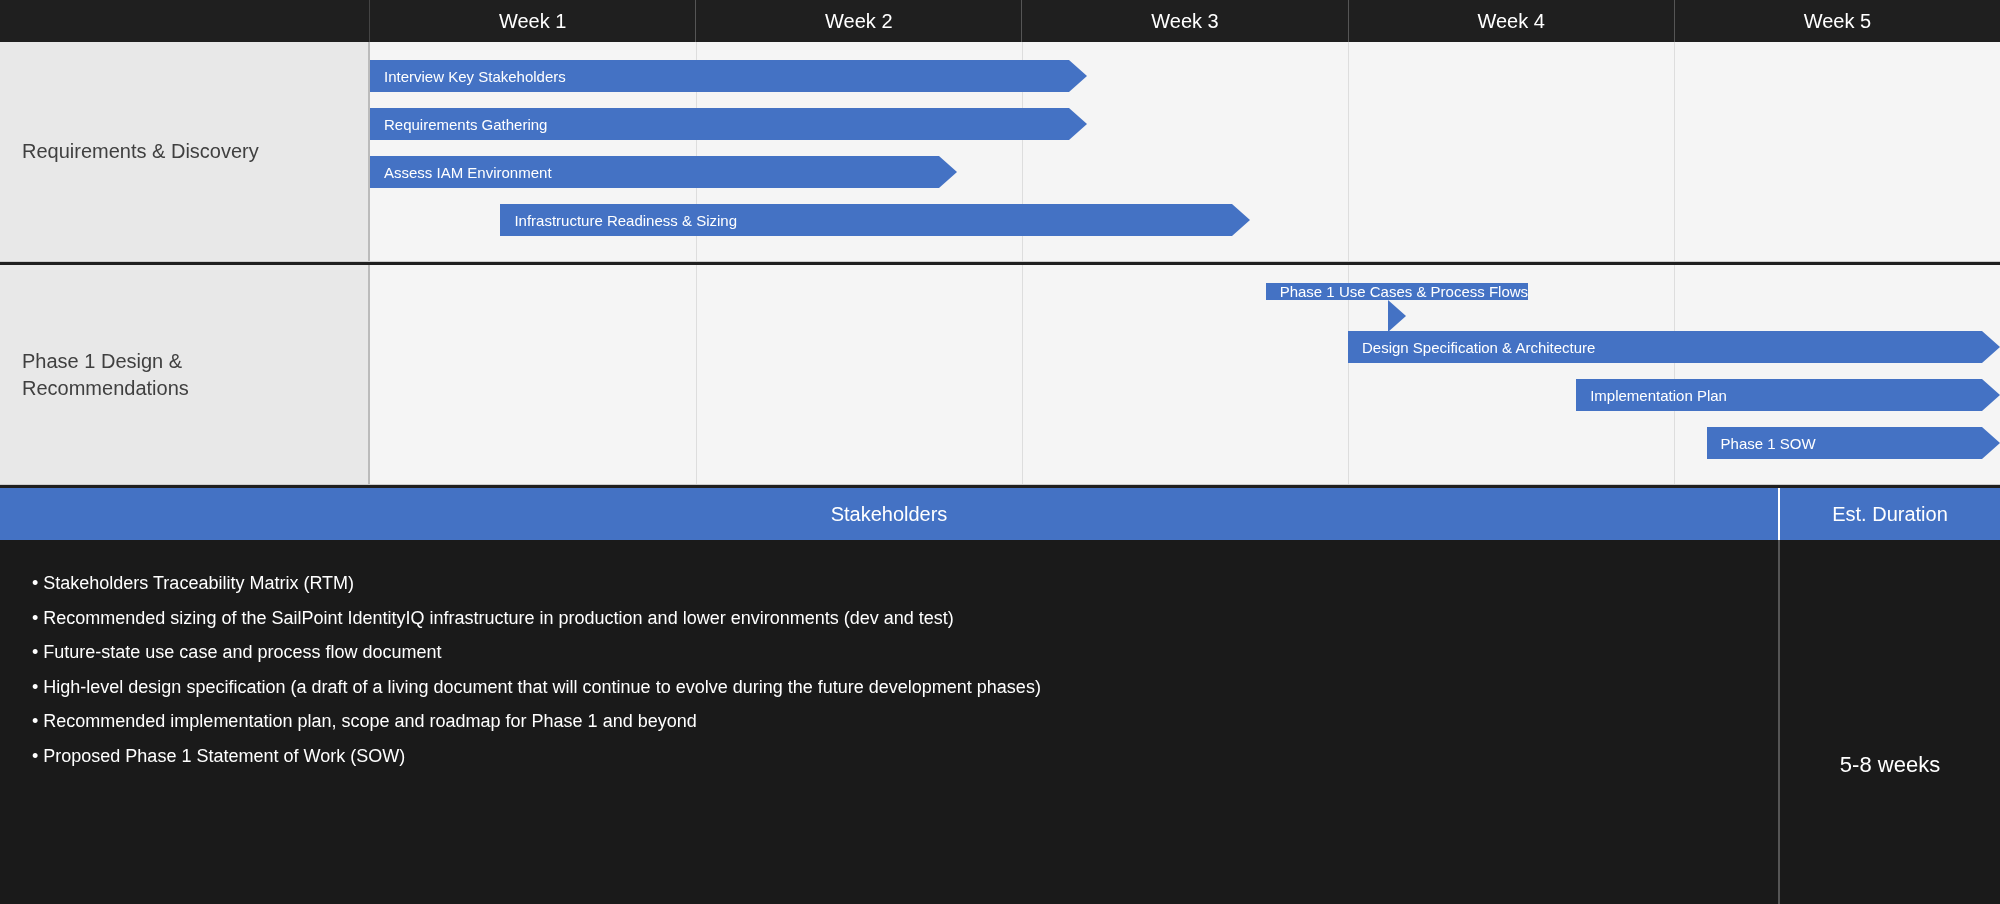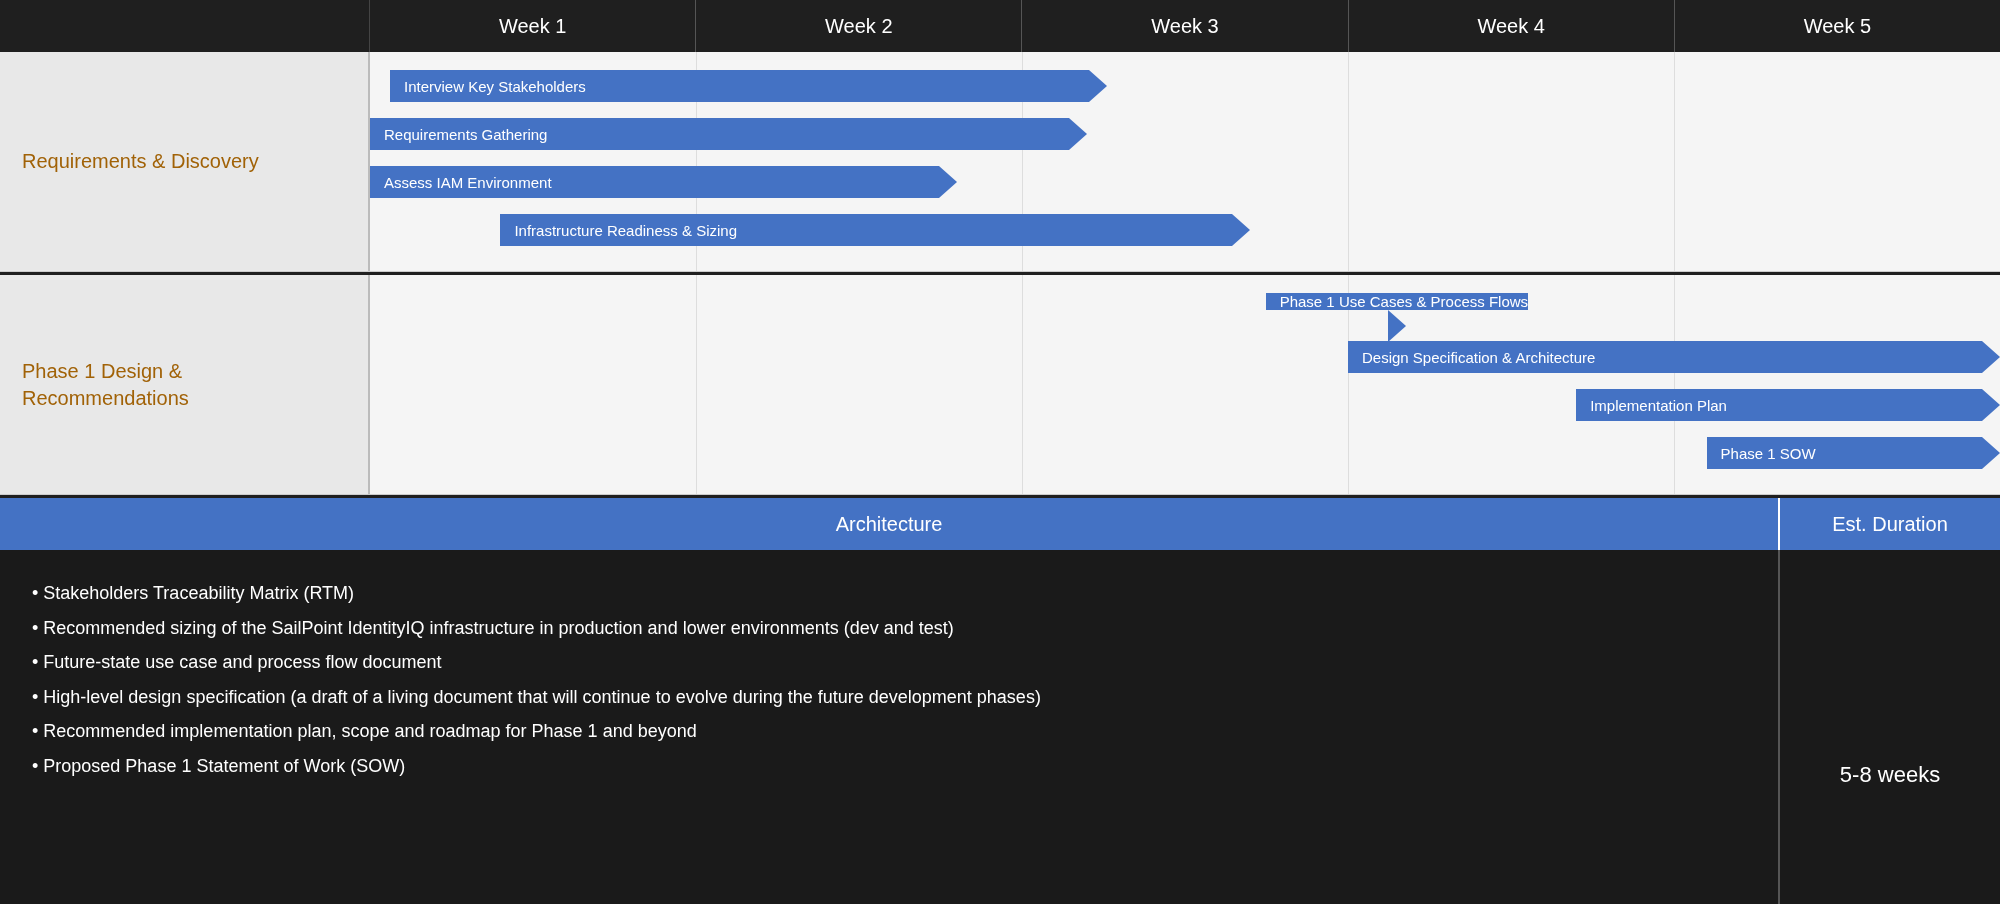--- a/index.html
+++ b/index.html
@@ -11,21 +11,21 @@
     }
 
     .gantt-container {
       width: 2000px;
       background: #fff;
     }
 
     
     .gantt-header {
       display: flex;
-      height: 52px;
+      height: 42px;
       background: #1f1f1f;
     }
     .gantt-header .row-label-cell {
       width: 370px;
       min-width: 370px;
       background: #1f1f1f;
       border-right: 1px solid #444;
     }
     .gantt-header .weeks-area {
       flex: 1;
@@ -50,21 +50,21 @@
     }
     .section-label {
       width: 370px;
       min-width: 370px;
       background: #e8e8e8;
       display: flex;
       align-items: center;
       padding: 18px 22px;
       font-size: 20px;
       font-weight: 500;
-      color: #a16207;
+      color: #404040;
       border-right: 2px solid #bbb;
       line-height: 1.35;
     }
     .section-bars {
       flex: 1;
       position: relative;
       background: #f5f5f5;
       padding: 8px 0;
     }
 
@@ -203,21 +203,21 @@
   <div class="gantt-section" style="min-height: 220px;">
     <div class="section-label">Requirements &amp; Discovery</div>
     <div class="section-bars">
 
       <div class="week-grid" style="left: 20%; top:0; bottom:0;"></div>
       <div class="week-grid" style="left: 40%; top:0; bottom:0;"></div>
       <div class="week-grid" style="left: 60%; top:0; bottom:0;"></div>
       <div class="week-grid" style="left: 80%; top:0; bottom:0;"></div>
 
       <div class="bar-row" style="top:0;">
-        <div class="arrow-bar" style="left: 0%; width: 44%; margin-left: 20px;">
+        <div class="arrow-bar" style="left: 0%; width: 44%;">
           <div class="bar-body" style="flex:1; padding-left:14px; padding-right: 0;">
             <span class="bar-text">Interview Key Stakeholders</span>
           </div>
           <div class="bar-arrow"></div>
         </div>
       </div>
 
       <div class="bar-row">
         <div class="arrow-bar" style="left: 0%; width: 44%;">
           <div class="bar-body" style="flex:1; padding-left:14px; padding-right:0;">
@@ -293,21 +293,21 @@
           </div>
           <div class="bar-arrow"></div>
         </div>
       </div>
     </div>
   </div>
 
   <div class="deliverables-section" style="flex-direction:column;">
 
     <div class="deliverables-header-row">
-      <div class="deliv-header-main">Architecture</div>
+      <div class="deliv-header-main">Stakeholders</div>
       <div class="deliv-header-dur">Est. Duration</div>
     </div>
 
     <div class="deliverables-body">
       <div class="deliv-content">
         <p>• Stakeholders Traceability Matrix (RTM)</p>
         <p>• Recommended sizing of the SailPoint IdentityIQ infrastructure in production and lower environments (dev and test)</p>
         <p>• Future-state use case and process flow document</p>
         <p>• High-level design specification (a draft of a living document that will continue to evolve during the future development phases)</p>
         <p>• Recommended implementation plan, scope and roadmap for Phase 1 and beyond</p>

